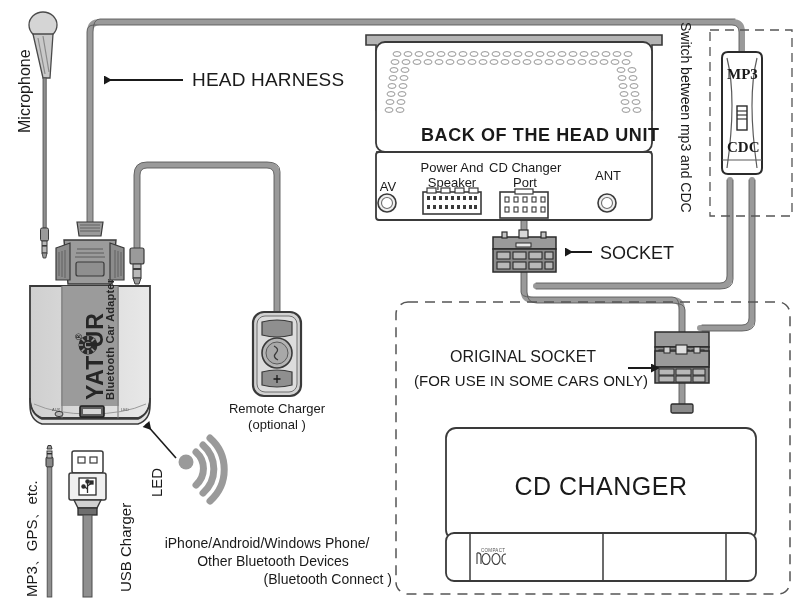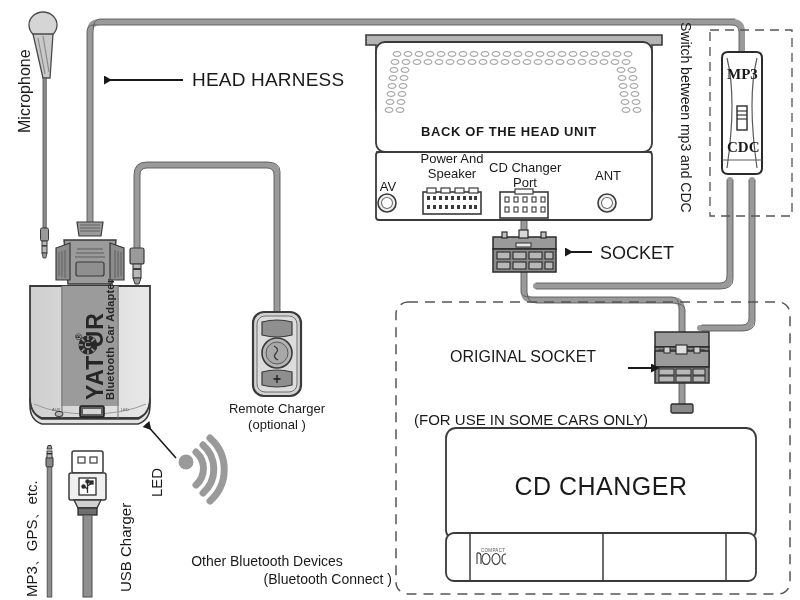--- a/index.html
+++ b/index.html
@@ -33,21 +33,21 @@
   .vert-ccw {
     transform-origin: 0 0;
     transform: rotate(-90deg);
   }
   .vert-cw {
     transform-origin: 0 0;
     transform: rotate(90deg);
   }
   .t-harness   { font-size: 19px; letter-spacing: 0.2px; }
   .t-socket    { font-size: 18px; }
-  .t-backhead  { font-size: 13px; font-weight: bold; letter-spacing: 0.6px; }
+  .t-backhead  { font-size: 18px; font-weight: bold; letter-spacing: 0.6px; }
   .t-port      { font-size: 13px; text-align: center; }
   .t-mic       { font-size: 16px; }
   .t-switch    { font-size: 14px; }
   .t-remote    { font-size: 13px; text-align: center; }
   .t-led       { font-size: 15px; }
   .t-usb       { font-size: 15px; }
   .t-mp3gps    { font-size: 15px; }
   .t-orig      { font-size: 16px; }
   .t-orig2     { font-size: 15px; }
   .t-cdch      { font-size: 25px; letter-spacing: 0.5px; }
@@ -474,21 +474,21 @@
 
   <div class="lbl t-mic vert-ccw" style="left:16px; top:133px;">Microphone</div>
 
   <div class="lbl t-harness" style="left:192px; top:69px;">HEAD HARNESS</div>
 
   <div class="lbl t-switch vert-cw" style="left:694px; top:22px;">Switch between mp3 and CDC</div>
 
   <div class="lbl t-backhead" style="left:421px; top:125px;">BACK OF THE HEAD UNIT</div>
 
   <div class="lbl t-port" style="left:376px; top:180px; width:24px;">AV</div>
-  <div class="lbl t-port" style="left:411px; top:152px; width:82px;text-align:center;">Power And
+  <div class="lbl t-port" style="left:411px; top:161px; width:82px;text-align:center;">Power And
 Speaker</div>
   <div class="lbl t-port" style="left:489px; top:161px; width:72px;">CD Changer
 Port</div>
   <div class="lbl t-port" style="left:590px; top:169px; width:36px;">ANT</div>
 
   <div class="lbl t-socket" style="left:600px; top:243px;">SOCKET</div>
 
   <div class="lbl t-mp3sw" style="left:727px; top:66px;">MP3</div>
   <div class="lbl t-cdcsw" style="left:727px; top:139px;">CDC</div>
 
@@ -501,22 +501,23 @@
   <div class="lbl t-remote" style="left:215px; top:402px; width:124px;">Remote Charger</div>
   <div class="lbl t-remote" style="left:215px; top:418px; width:124px;">(optional )</div>
 
   <div class="lbl t-led vert-ccw" style="left:148px; top:497px;">LED</div>
 
   <div class="lbl t-usb vert-ccw" style="left:117px; top:592px;">USB Charger</div>
 
   <div class="lbl t-mp3gps vert-ccw" style="left:23px; top:597px;">MP3、GPS、etc.</div>
 
   <div class="lbl t-orig" style="left:450px; top:348px;">ORIGINAL SOCKET</div>
-  <div class="lbl t-orig2" style="left:414px; top:372px;margin-top:39px;">(FOR USE IN SOME CARS ONLY)</div>
+  <div class="lbl t-orig2" style="left:414px; top:372px;">(FOR USE IN SOME CARS ONLY)</div>
 
   <div class="lbl t-cdch" style="left:446px; top:472px; width:310px; text-align:center;">CD CHANGER</div>
 
   <div class="lbl t-tiny" style="left:481px; top:548px; font-size:4.5px; letter-spacing:0.3px;">COMPACT</div>
 
-  <div class="lbl t-bt" style="left:142px; top:552px; width:250px;">Other Bluetooth Devices</div>
+  <div class="lbl t-bt" style="left:142px; top:534px; width:250px;">iPhone/Android/Windows Phone/</div>
+  <div class="lbl t-bt" style="left:148px; top:552px; width:250px;">Other Bluetooth Devices</div>
   <div class="lbl t-bt" style="left:142px; top:570px; width:250px;text-align:right;">(Bluetooth Connect )</div>
 
 </div>
 
 </body></html>

